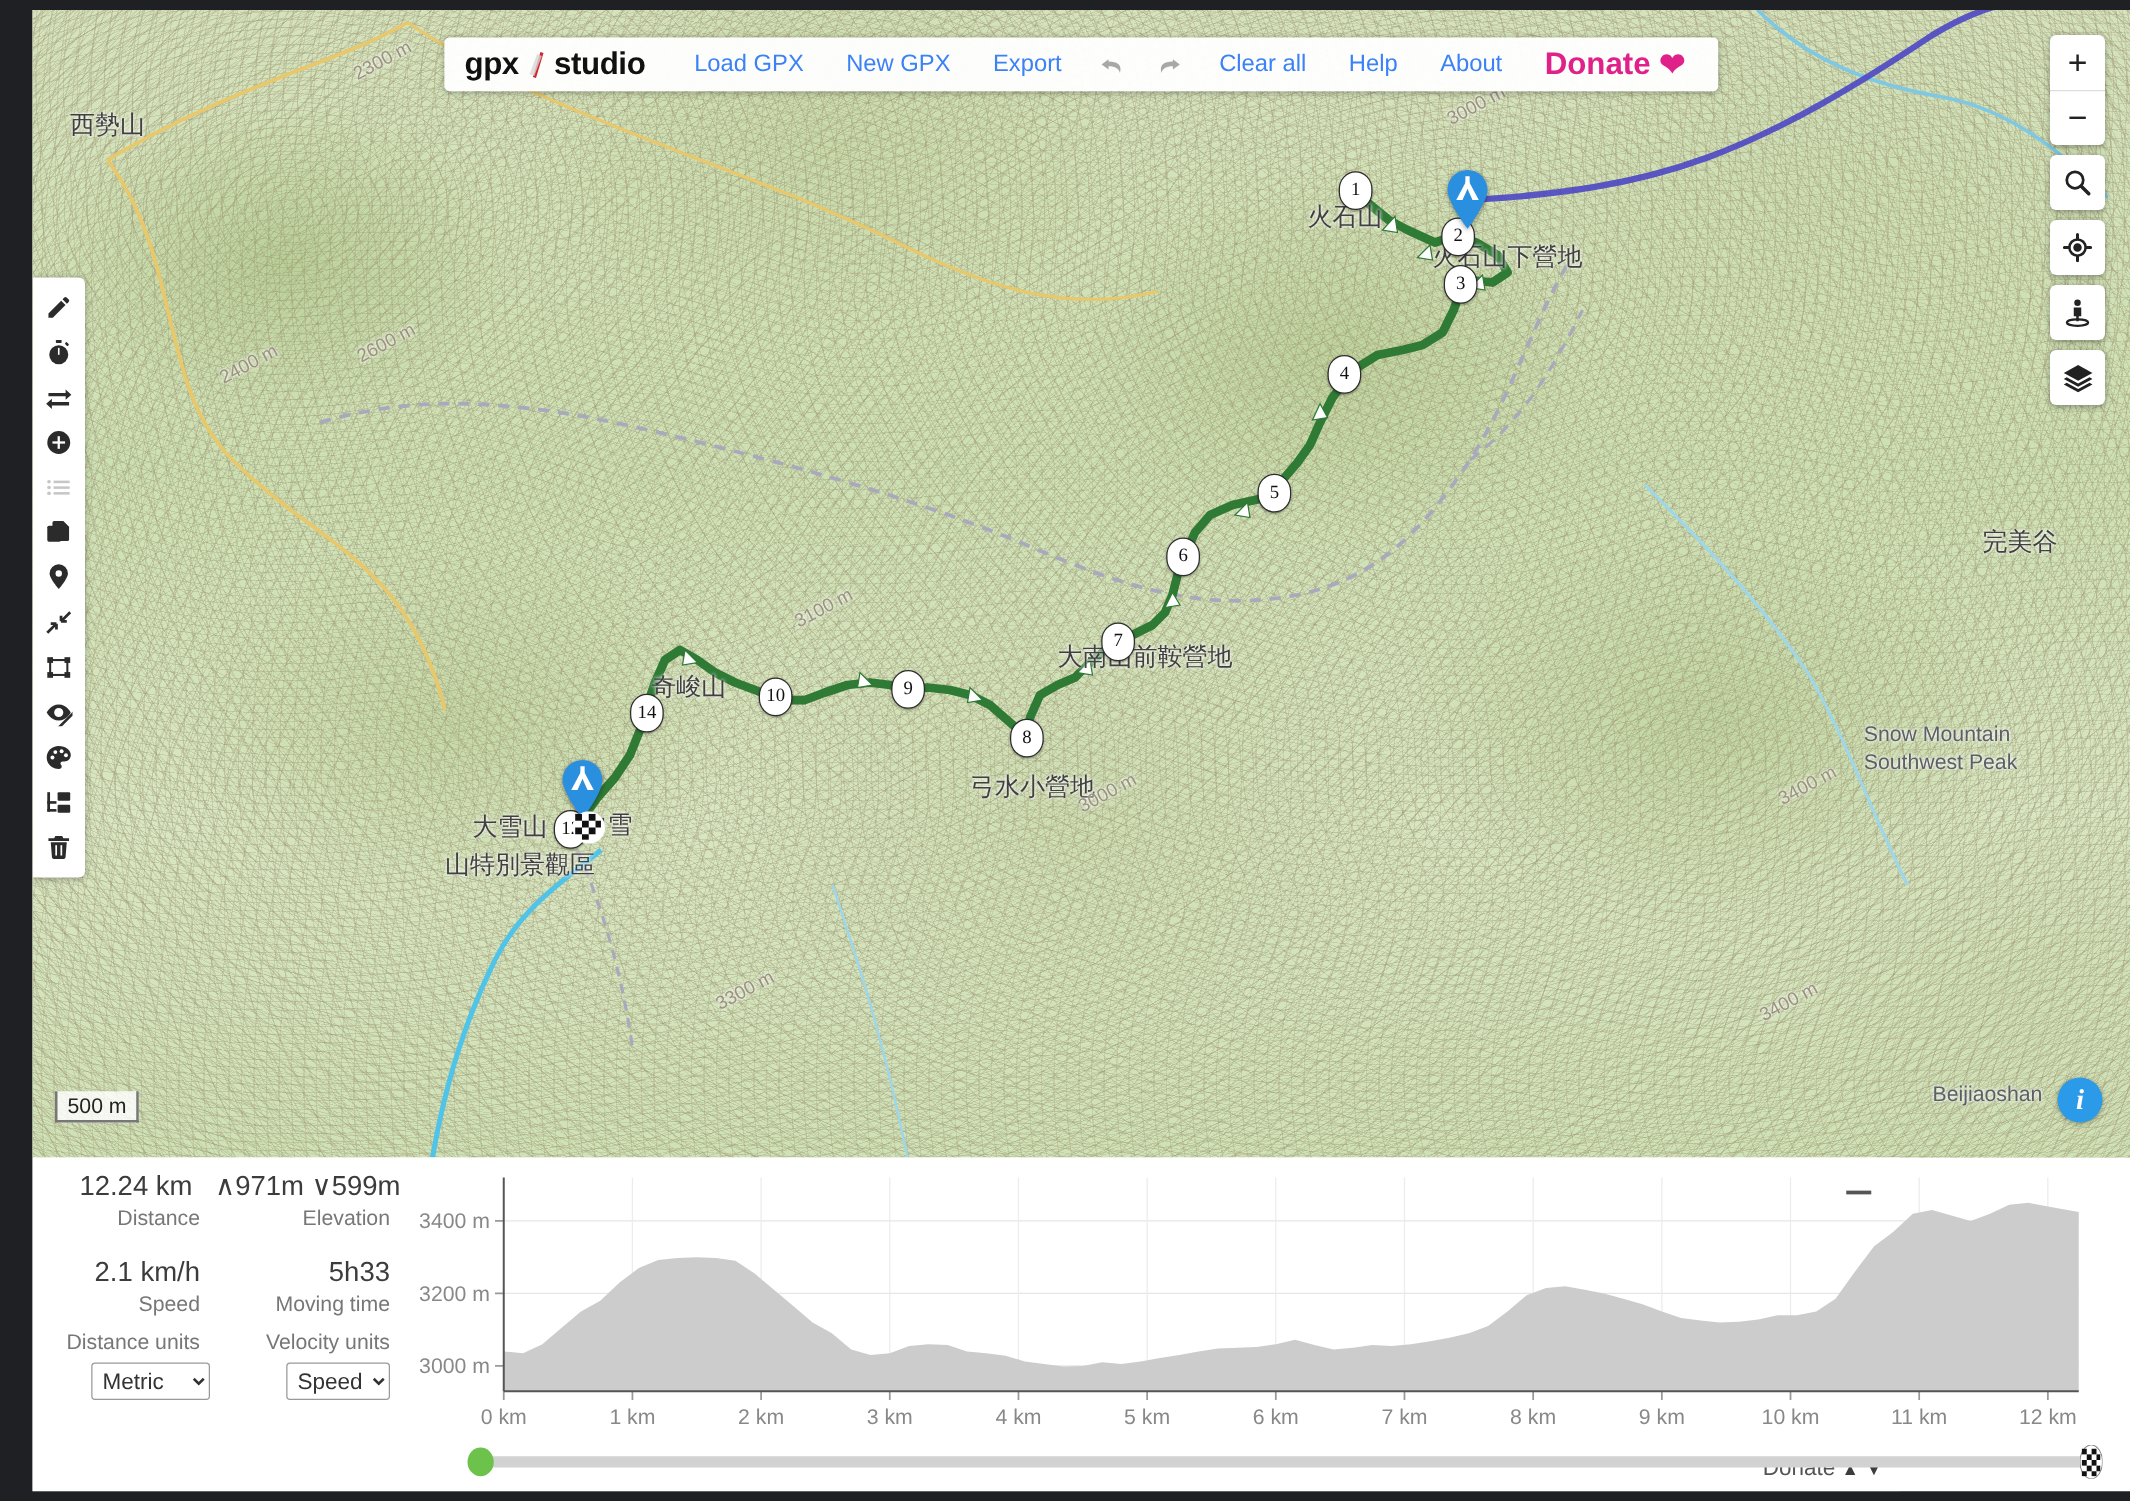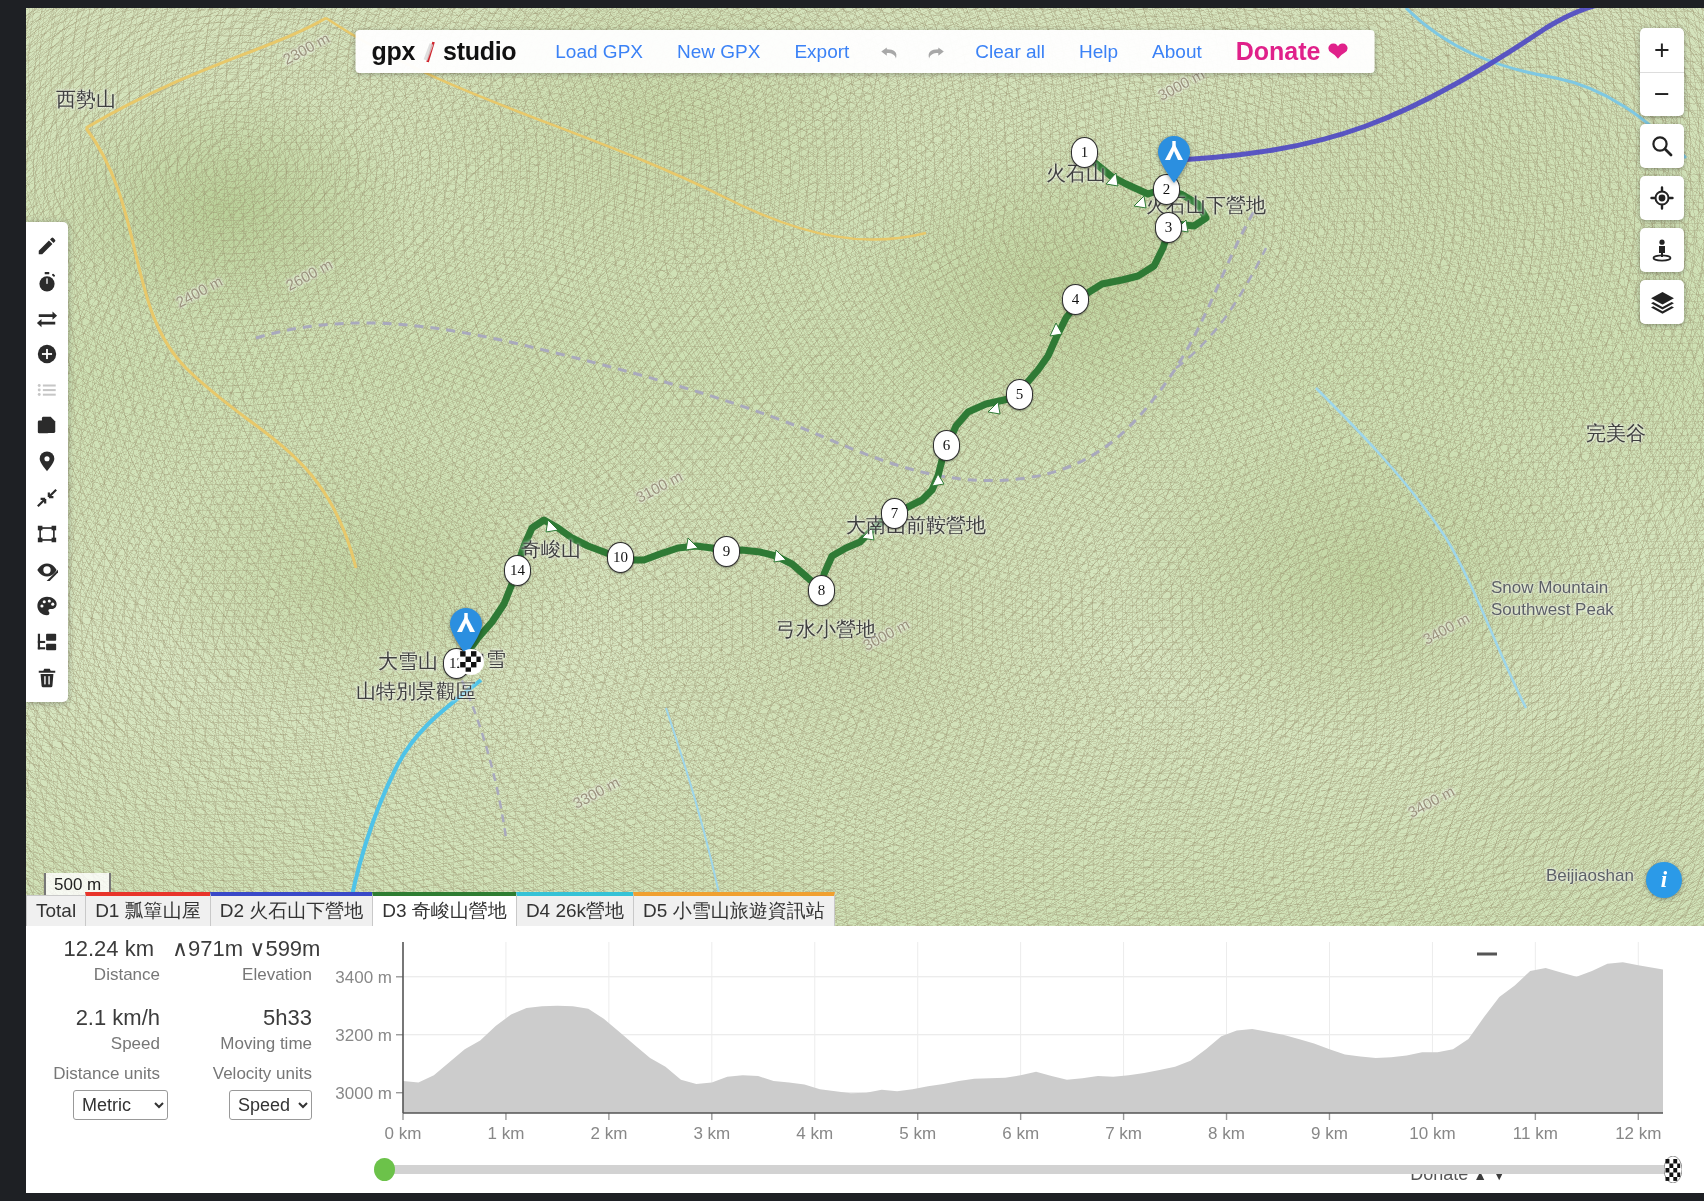--- a/index.html
+++ b/index.html
@@ -564,30 +564,20 @@
           <path d="M12 16.2 L3.2 11.4 L1 12.6 L12 18.6 L23 12.6 L20.8 11.4 Z"></path>
           <path d="M12 20.4 L3.2 15.6 L1 16.8 L12 22.8 L23 16.8 L20.8 15.6 Z"></path>
         </svg>
       </div>
     </div>
 
     <div id="scalebar">500 m</div>
     <div id="info-btn">i</div>
   </div>
 
-  <div id="tabs">
-    <div class="tab plain">Total</div>
-    <div id="tab-list" style="display:flex; align-items:flex-end;">
-        <div class="tab" style="border-top-color: rgb(232, 52, 42);">D1 瓢簞山屋</div>
-        <div class="tab" style="border-top-color: rgb(57, 73, 200);">D2 火石山下營地</div>
-        <div class="tab active" style="border-top-color: rgb(46, 125, 50);">D3 奇峻山營地</div>
-        <div class="tab" style="border-top-color: rgb(53, 194, 214);">D4 26k營地</div>
-        <div class="tab" style="border-top-color: rgb(240, 160, 48);">D5 小雪山旅遊資訊站</div>
-      </div>
-  </div>
 
   <div id="bottom">
 
     <div id="stats">
       <div class="stat-row">
         <div class="stat-cell">
           <div class="stat-val">12.24 km</div>
         </div>
         <div class="stat-cell">
           <div class="stat-val">

